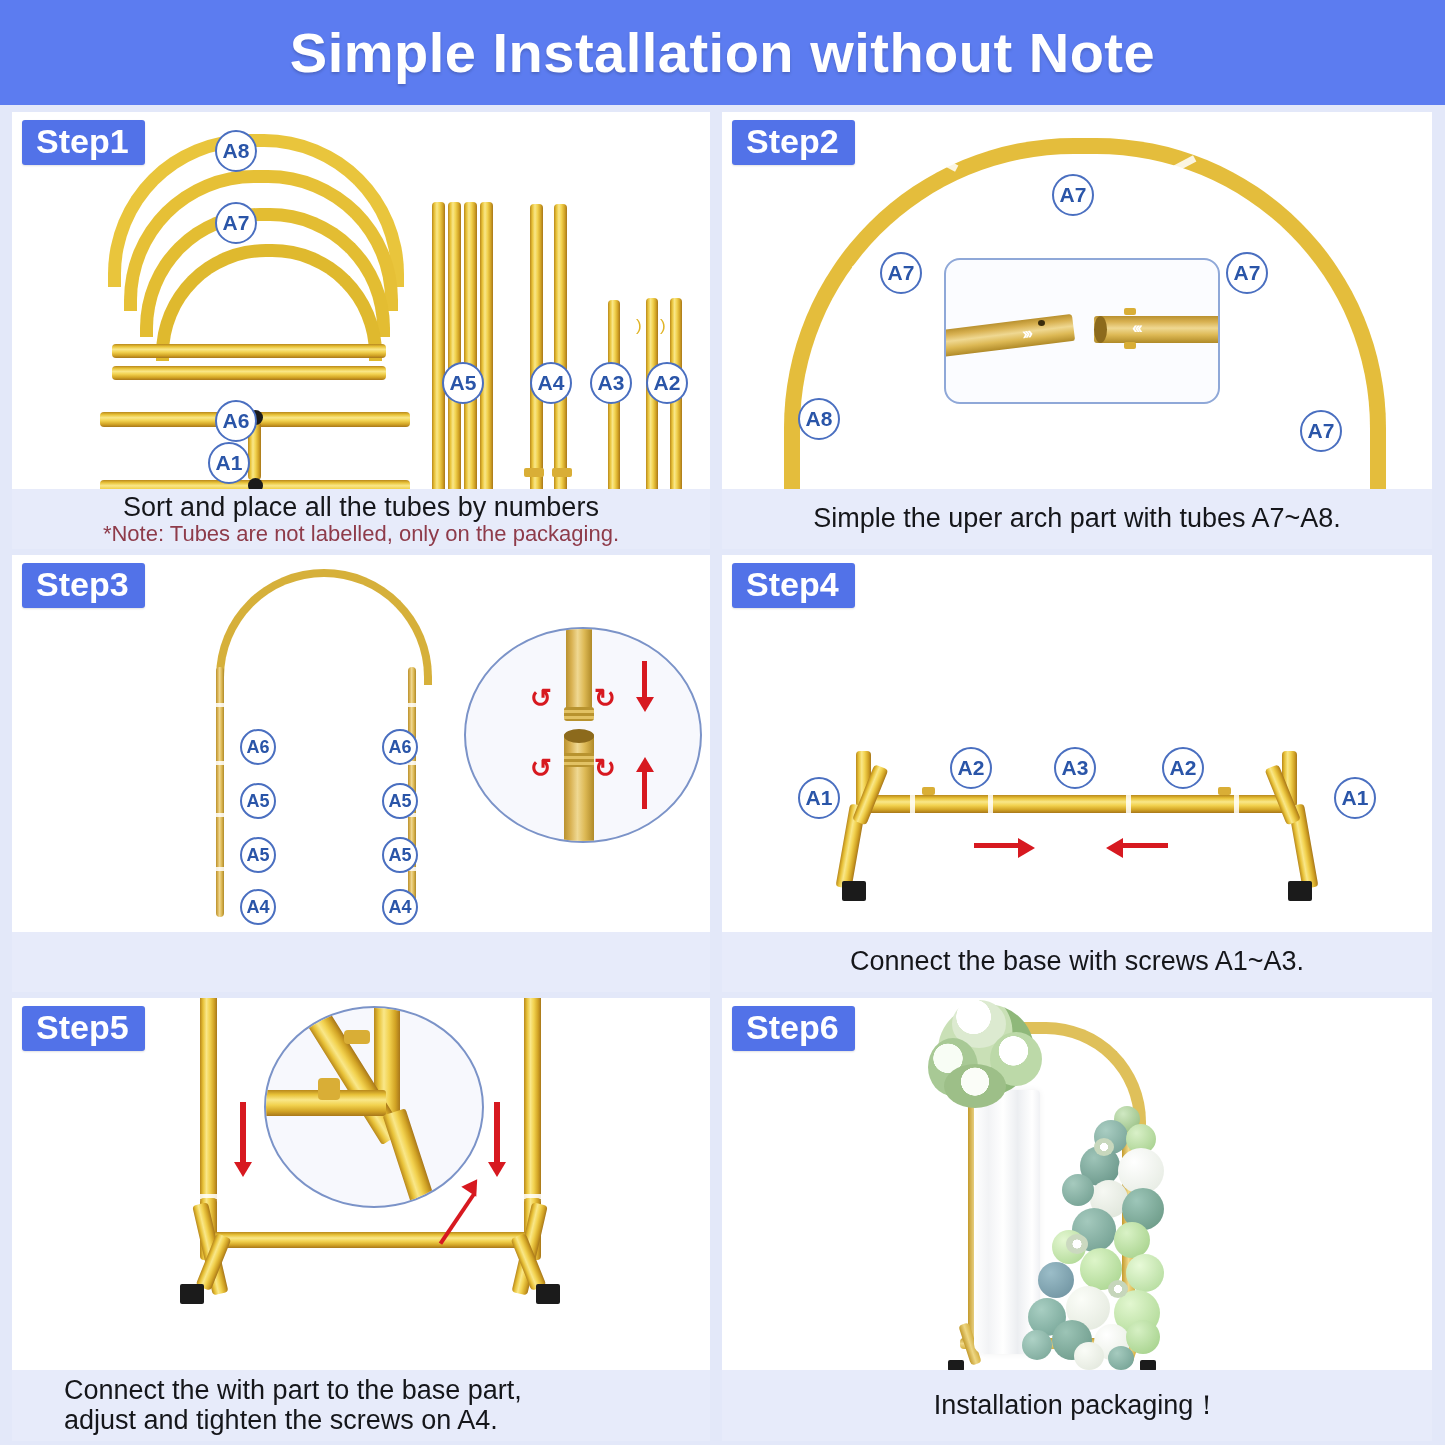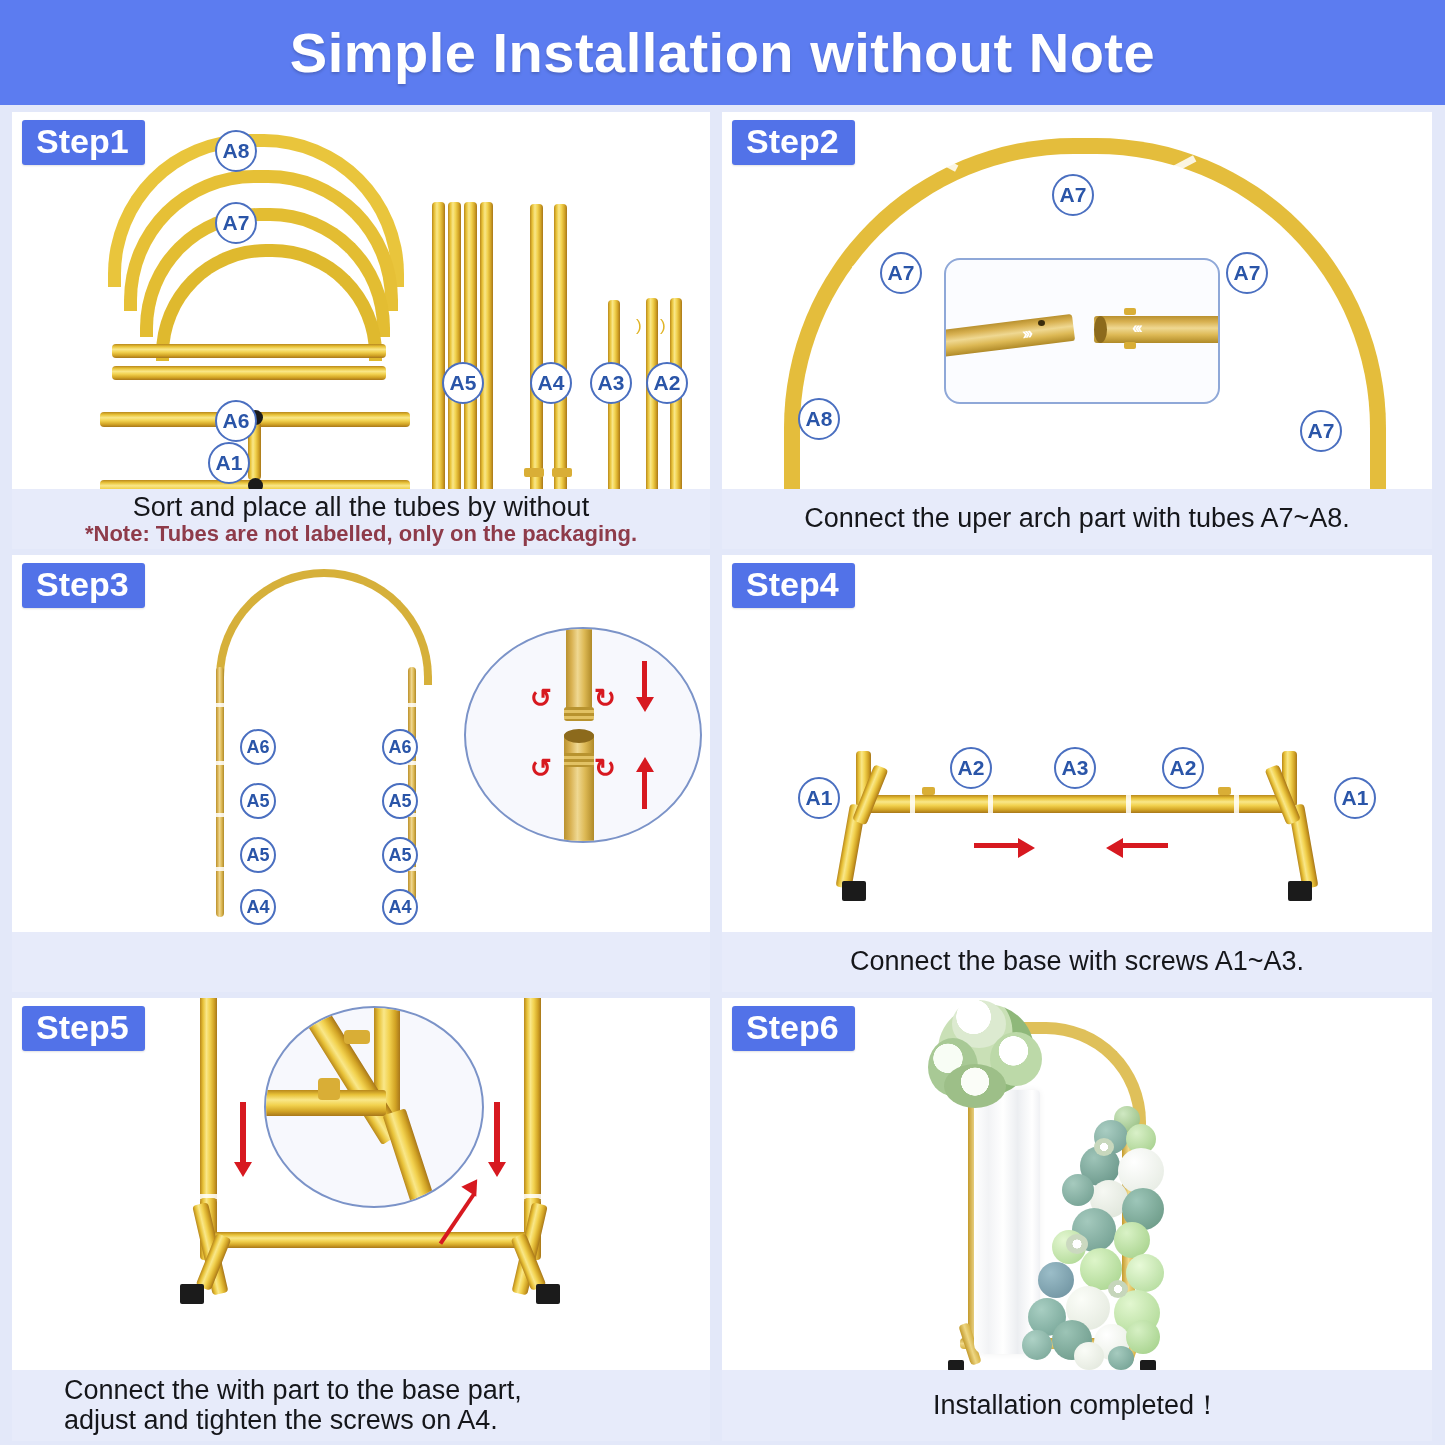--- a/index.html
+++ b/index.html
@@ -27,21 +27,21 @@
   .grid{position:absolute;left:0;top:108px;width:1445px;height:1337px;}
   .panel{position:absolute;background:#e7ebfa;}
   .stage{position:absolute;left:0;top:0;right:0;background:#ffffff;overflow:hidden;}
   .caption{
     position:absolute;left:0;right:0;bottom:0;
     background:#e7ebfa;color:#15161a;
     display:flex;flex-direction:column;align-items:center;justify-content:center;
     text-align:center;line-height:1.08;
   }
   .cap-main{font-size:27px;white-space:nowrap;}
-  .cap-note{font-size:22px;font-weight:bold;color:#8e3b4a;white-space:nowrap;}
+  .cap-note{font-size:22px;font-weight:normal;color:#8e3b4a;white-space:nowrap;}
   .cap-2l{font-size:27px;white-space:nowrap;text-align:left;}
   .cap-wrap-left{align-items:flex-start;padding-left:52px;box-sizing:border-box;}
 
   
   #p1{left:12px; top:4px;   width:698px;height:437px;}
   #p2{left:722px;top:4px;   width:710px;height:437px;}
   #p3{left:12px; top:447px; width:698px;height:437px;}
   #p4{left:722px;top:447px; width:710px;height:437px;}
   #p5{left:12px; top:890px; width:698px;height:443px;}
   #p6{left:722px;top:890px; width:710px;height:443px;}
@@ -174,21 +174,21 @@
         <div class="tag" style="left:430px;top:250px;">A5</div>
         <div class="tag" style="left:518px;top:250px;">A4</div>
         <div class="tag" style="left:578px;top:250px;">A3</div>
         <div class="tag" style="left:634px;top:250px;">A2</div>
         <div class="tag" style="left:196px;top:330px;">A1</div>
       </div>
 
       <div class="badge">Step1</div>
 
       <div class="caption">
-        <div class="cap-main">Sort and place all the tubes by without</div>
+        <div class="cap-main">Sort and place all the tubes by numbers</div>
         <div class="cap-note">*Note: Tubes are not labelled, only on the packaging.</div>
       </div>
     </div>
 
     <div class="panel" id="p2">
       <div class="stage">
 
         <div class="arcband" style="left:62px;top:26px;width:570px;height:352px;border-width:16px;border-radius:290px 290px 0 0;border-color:#e4bd3c;"></div>
 
         <div class="seam" style="left:128px;top:158px;width:20px;height:7px;transform:rotate(58deg);"></div>
@@ -210,21 +210,21 @@
         <div class="tag" style="left:330px;top:62px;">A7</div>
         <div class="tag" style="left:158px;top:140px;">A7</div>
         <div class="tag" style="left:504px;top:140px;">A7</div>
         <div class="tag" style="left:76px;top:286px;">A8</div>
         <div class="tag" style="left:578px;top:298px;">A7</div>
       </div>
 
       <div class="badge">Step2</div>
 
       <div class="caption">
-        <div class="cap-main">Connect the uper arch part with tubes A7~A8.</div>
+        <div class="cap-main">Simple the uper arch part with tubes A7~A8.</div>
       </div>
     </div>
 
     <div class="panel" id="p3">
       <div class="stage">
 
         <div class="arcband" style="left:204px;top:14px;width:200px;height:108px;border-width:8px;border-radius:110px 110px 0 0;border-color:#d6b03a;"></div>
 
         <div class="tube-v pale" style="left:204px;top:112px;width:8px;height:250px;"></div>
         <div class="tube-v pale" style="left:396px;top:112px;width:8px;height:250px;"></div>
@@ -398,18 +398,18 @@
         <div class="balloon" style="left:386px;top:348px;width:26px;height:24px;background:radial-gradient(circle at 35% 30%,#a6cbbf,#6d9c8e);"></div>
 
         <div class="floret" style="left:372px;top:140px;width:20px;height:18px;background:radial-gradient(circle,#ffffff 0 30%,#c8d8bd 31% 100%);"></div>
         <div class="floret" style="left:344px;top:236px;width:22px;height:20px;background:radial-gradient(circle,#ffffff 0 30%,#cbd9c0 31% 100%);"></div>
         <div class="floret" style="left:386px;top:282px;width:20px;height:18px;background:radial-gradient(circle,#ffffff 0 30%,#c6d6bb 31% 100%);"></div>
       </div>
 
       <div class="badge">Step6</div>
 
       <div class="caption">
-        <div class="cap-main">Installation completed！</div>
+        <div class="cap-main">Installation packaging！</div>
       </div>
     </div>
 
   </div>
 </div>
 
 </body></html>

